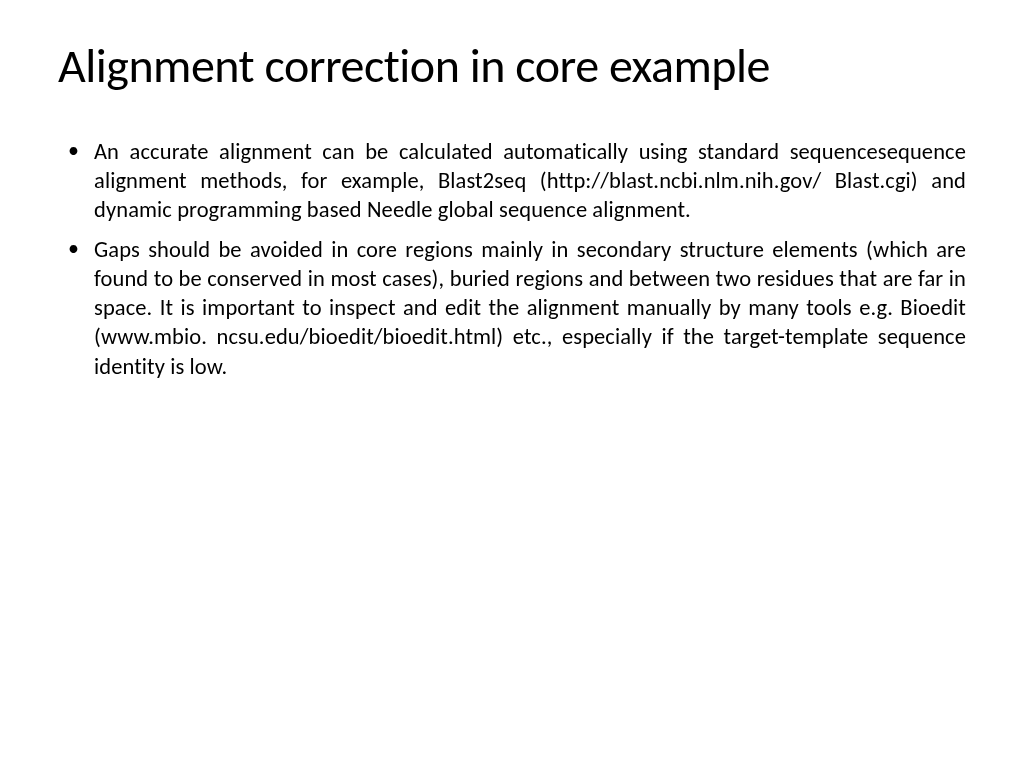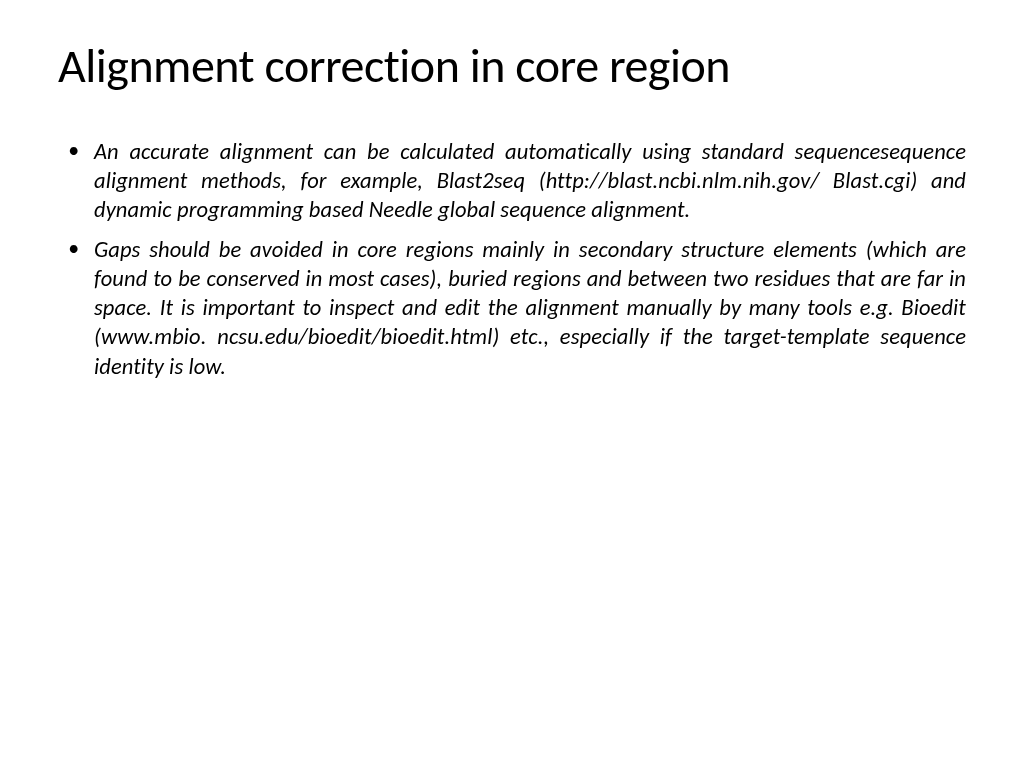--- a/index.html
+++ b/index.html
@@ -28,31 +28,30 @@
       padding-left: 0;
     }
     .bullet-item {
       position: relative;
       padding-left: 36px;
       font-size: 22.5px;
       line-height: 1.3;
       text-align: justify;
       margin-bottom: 10px;
       letter-spacing: 0.1px;
-      font-style: italic;
     }
     .bullet-item::before {
       content: "•";
       position: absolute;
       left: 10px;
       top: 0;
       font-size: 22px;
     }
   </style>
 </head>
 <body>
 
-<h1 class="slide-title">Alignment correction in core region</h1>
+<h1 class="slide-title">Alignment correction in core example</h1>
 
 <ul class="bullet-list">
   <li class="bullet-item">An accurate alignment can be calculated automatically using standard sequencesequence alignment methods, for example, Blast2seq (http://blast.ncbi.nlm.nih.gov/ Blast.cgi) and dynamic programming based Needle global sequence alignment.</li>
   <li class="bullet-item">Gaps should be avoided in core regions mainly in secondary structure elements (which are found to be conserved in most cases), buried regions and between two residues that are far in space. It is important to inspect and edit the alignment manually by many tools e.g. Bioedit (www.mbio. ncsu.edu/bioedit/bioedit.html) etc., especially if the target-template sequence identity is low.</li>
 </ul>
 
 </body></html>

